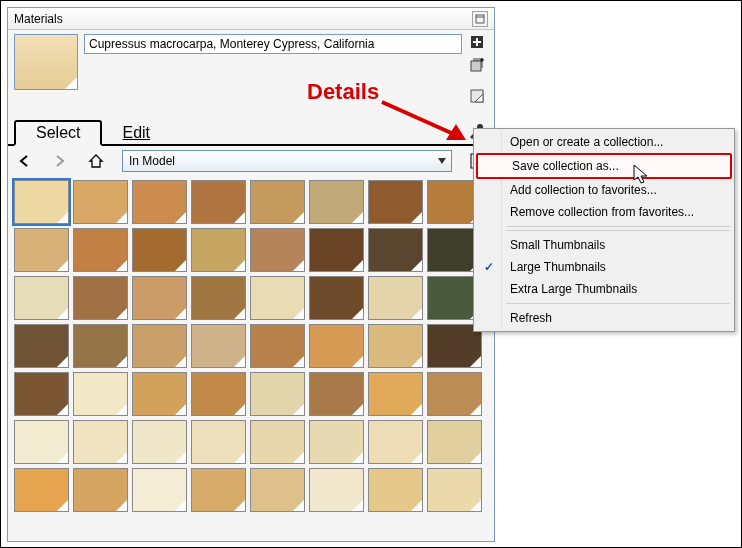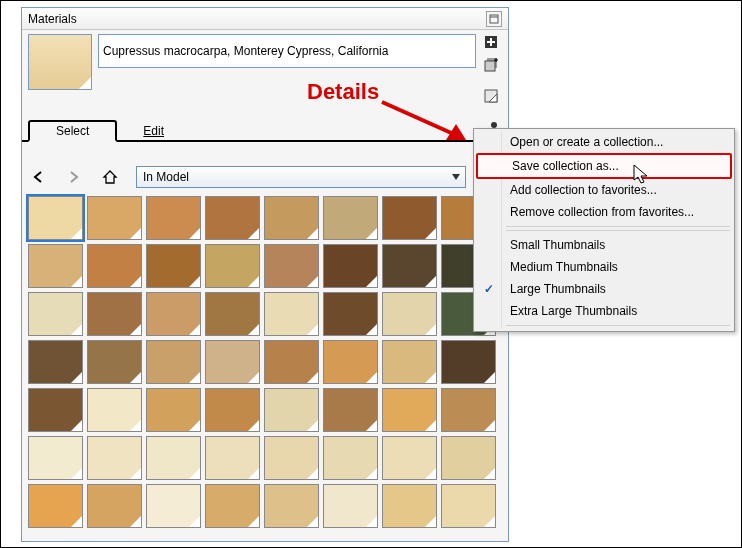--- a/index.html
+++ b/index.html
@@ -1,34 +1,34 @@
 <!DOCTYPE html>
 <html><head>
 <meta charset="utf-8">
 <style>
   * { box-sizing: border-box; margin: 0; padding: 0; font-family: 'Segoe UI', Tahoma, sans-serif; font-size: 12px; }
   body { background: #fff; width: 742px; height: 548px; position: relative; overflow: hidden; border: 1px solid #000; }
   .annotation-label { position: absolute; left: 306px; top: 78px; font-size: 22px; font-weight: bold; color: #d90000; z-index: 100; }
   .annotation-arrow { position: absolute; left: 379px; top: 95px; z-index: 100; pointer-events: none; }
-  .panel { position: absolute; left: 20px; top: 6px; width: 488px; height: 535px; border: 1px solid #7a9ac1; background: #f5f5f5; }
+  .panel { position: absolute; left: 6px; top: 6px; width: 488px; height: 535px; border: 1px solid #7a9ac1; background: #f5f5f5; }
   .titlebar { height: 22px; background: linear-gradient(#fefefe,#efefef); border-bottom: 1px solid #c6c6c6; display: flex; align-items: center; padding: 0 6px; }
   .titlebar-text { flex: 1; font-size: 12px; color: #000; }
   .pin-box { width: 16px; height: 16px; border: 1px solid #a0a0a0; background: #f6f6f6; display: flex; align-items: center; justify-content: center; }
   .top-row { display: flex; align-items: flex-start; padding: 4px 6px 2px 6px; gap: 6px; }
   .preview-swatch { width: 64px; height: 56px; border: 1px solid #7a9ac1; background: linear-gradient(#f2e0b6,#e6cc95); position: relative; }
   .preview-swatch::after { content:""; position:absolute; right:0; bottom:0; width:0; height:0; border-left:12px solid transparent; border-bottom:12px solid #fff; }
-  .name-input { flex: 1; height: 20px; border: 1px solid #7a9ac1; background: #fff; padding: 16px 4px; font-size: 12px; }
+  .name-input { flex: 1; height: 20px; border: 1px solid #7a9ac1; background: #fff; padding: 2px 4px; font-size: 12px; }
   .side-tools { width: 20px; display: flex; flex-direction: column; gap: 4px; align-items: center; }
   .tool-icon { width: 18px; height: 18px; display:flex; align-items:center; justify-content:center; }
   .tabs-row { display: flex; align-items:center; padding: 0 6px; margin-top: 10px; border-bottom: 2px solid #000; position: relative; }
-  .tab { padding: 2px 26px; font-size: 12px; position: relative; top: 2px; }
+  .tab { padding: 2px 20px; font-size: 16px; position: relative; top: 2px; }
   .tab.active { background: #f5f5f5; border: 2px solid #000; border-bottom: 2px solid #f5f5f5; border-radius: 3px 3px 0 0; z-index: 2; }
   .tab.inactive { color:#000000;text-decoration:underline; }
   .tabs-right-tool { margin-left: auto; padding-right: 4px; }
-  .nav-row { display: flex; align-items: center; padding: 4px 6px; gap: 16px; margin-top: 20px; }
+  .nav-row { display: flex; align-items: center; padding: 4px 6px; gap: 16px; }
   .nav-btn { width: 20px; height: 20px; display: flex; align-items: center; justify-content: center; }
   .select-box { flex: 1; height: 22px; border: 1px solid #6f8fb3; background: linear-gradient(#fff,#e7edf4); display: flex; align-items: center; padding: 0 4px 0 6px; }
   .select-box .dd-arrow { margin-left: auto; }
   .details-btn { width: 20px; height: 22px; display:flex; align-items:center; justify-content:center; border:1px solid transparent; }
   .thumbs-area { padding: 4px 6px; }
   .thumbs-grid { display: grid; grid-template-columns: repeat(8, 55px); grid-auto-rows: 44px; gap: 4px; }
   .thumb { border: 1px solid #888; background: #d2a15c; position: relative; }
   .thumb::after { content:""; position:absolute; right:0; bottom:0; width:0; height:0; border-left:11px solid transparent; border-bottom:11px solid #fff; }
   .thumb.selected { outline: 2px solid #2f7bd3; outline-offset: 0; }
   .context-menu { position: absolute; left: 472px; top: 127px; width: 262px; background: #f0f0f0; border: 1px solid #979797; box-shadow: 2px 2px 4px rgba(0,0,0,.25); z-index: 50; padding: 2px; }
@@ -197,21 +197,21 @@
 
 <div class="context-menu" id="context-menu">
   <div class="menu-gutter"></div>
 <div class="menu-item"><span>Open or create a collection...</span></div>
     <div class="menu-item highlight-red"><span>Save collection as...</span></div>
     <div class="menu-item"><span>Add collection to favorites...</span></div>
     <div class="menu-item"><span>Remove collection from favorites...</span></div>
     <div class="menu-sep"></div>
     <div class="menu-sep"></div>
     <div class="menu-item"><span>Small Thumbnails</span></div>
-    <div class="menu-item"><span>Medium Thumbnails</span></div>
     <div class="menu-item"><span class="check">✓</span><span>Large Thumbnails</span></div>
     <div class="menu-item"><span>Extra Large Thumbnails</span></div>
     <div class="menu-sep"></div>
+    <div class="menu-item"><span>Refresh</span></div>
   </div>
 
 <svg class="cursor-img" width="18" height="22">
   <polygon points="1,1 1,16 5,13 8,19 11,18 8,12 14,12" fill="#fff" stroke="#000" stroke-width="1"></polygon>
 </svg>
 
 </body></html>

